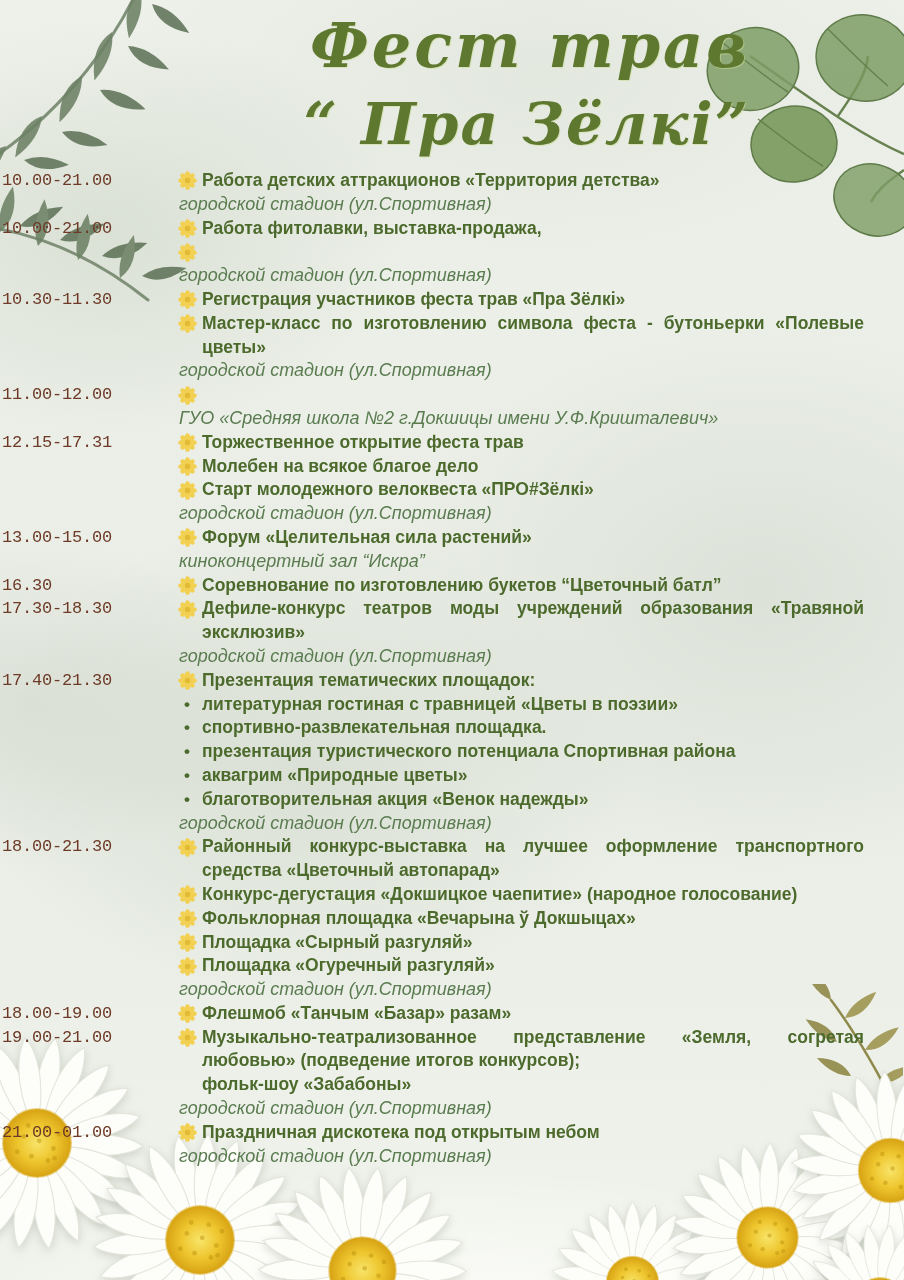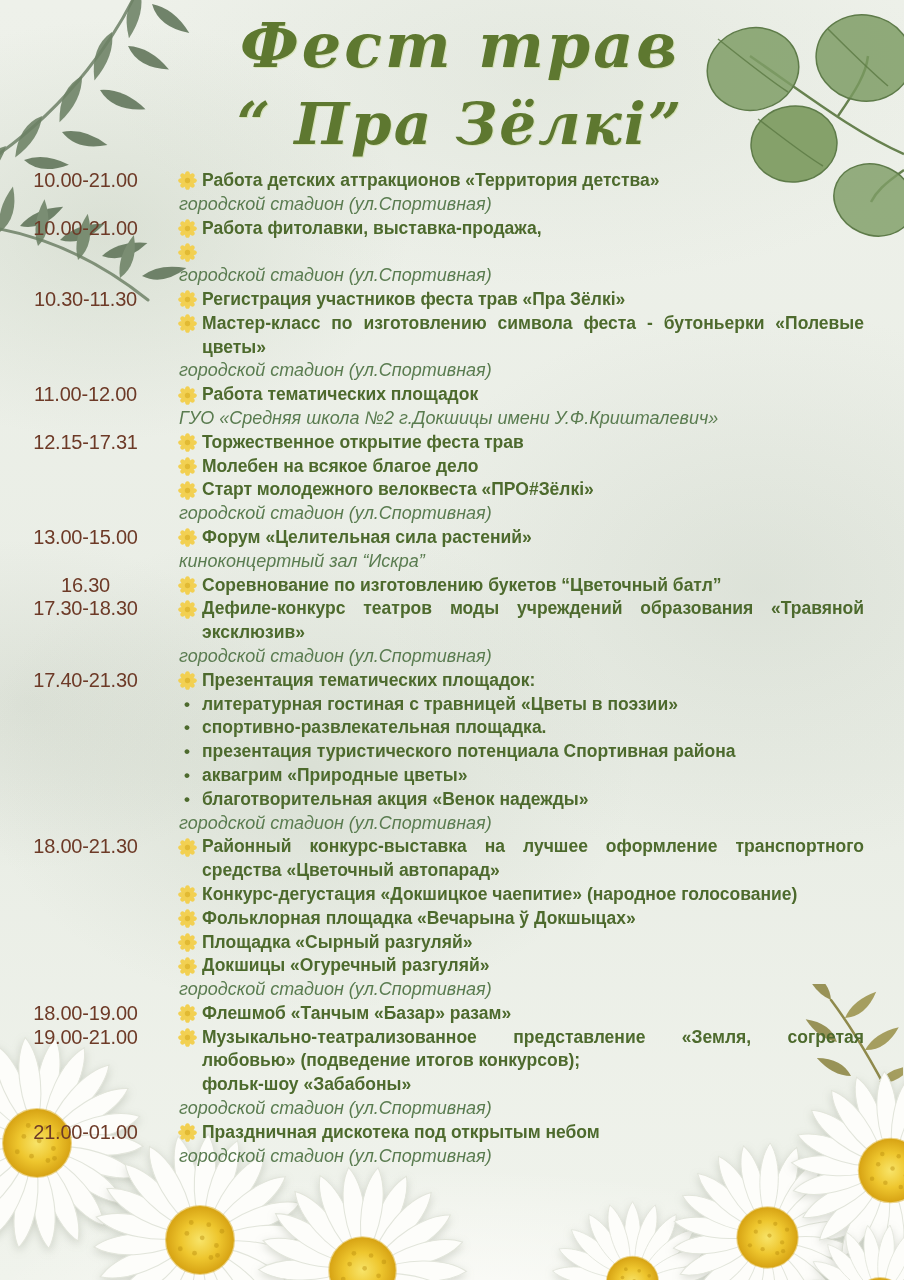--- a/index.html
+++ b/index.html
@@ -9,31 +9,31 @@
     background:
       radial-gradient(70% 200px at 50% 103%, rgba(253,253,250,.95), rgba(253,253,250,0) 75%),
       radial-gradient(430px 300px at 12% 18%, rgba(165,180,155,.26), rgba(165,180,155,0) 70%),
       radial-gradient(520px 390px at 84% 46%, rgba(173,184,168,.22), rgba(173,184,168,0) 72%),
       radial-gradient(470px 350px at 34% 60%, rgba(148,163,138,.18), rgba(148,163,138,0) 70%),
       radial-gradient(320px 220px at 3% 55%, rgba(150,160,140,.16), rgba(150,160,140,0) 75%),
       radial-gradient(620px 300px at 60% 6%, rgba(192,202,186,.22), rgba(192,202,186,0) 70%),
       linear-gradient(#eef1ea, #e9ede5 60%, #f0f3ec);
   }
   .title{
-    position:absolute;left:170px;top:4px;width:580px;z-index:4;text-align:center;
+    position:absolute;left:170px;top:4px;width:580px;z-index:4;text-align:right;
     font-family:"DejaVu Serif",serif;font-style:italic;font-weight:bold;color:#5e7830;
     text-shadow:1px 1px 0 rgba(201,219,150,.55);
   }
   .title .l1{font-size:62px;line-height:84px;letter-spacing:3px;}
   .title .l2{font-size:58px;line-height:72px;letter-spacing:2px;}
   .schedule{position:absolute;left:2px;top:169px;width:868px;z-index:5;}
   .row{display:grid;grid-template-columns:170px 30px 662px;align-items:start;}
   .time{
-    font-family:Liberation Sans, sans-serif;font-size:20px;letter-spacing:-.2px;
-    color:#6d3a27;text-align:center;line-height:23.8px;padding-right:3px;white-space:nowrap;
+    font-family:Liberation Mono, monospace;font-size:17px;letter-spacing:-.2px;
+    color:#6d3a27;text-align:left;line-height:23.8px;padding-right:3px;white-space:nowrap;
   }
   .marker{height:23.8px;display:flex;align-items:center;justify-content:center;}
   .marker svg{width:19px;height:19px;}
   .marker.dot{color:#4d6a2d;font-weight:bold;font-size:17px;line-height:23.8px;}
   .text{font-size:17.5px;font-weight:bold;color:#4d6a2d;line-height:23.8px;}
   .text.justify{text-align:justify;}
   .text.venue{
     grid-column:2/4;font-weight:normal;font-style:italic;color:#5a7c50;padding-left:7px;
     font-size:18px;
   }
@@ -234,21 +234,20 @@
             <ellipse cx="10" cy="4.6" rx="2.7" ry="4.4" fill="#f2d052" transform="rotate(45 10 10)"></ellipse>
             <ellipse cx="10" cy="4.6" rx="2.7" ry="4.4" fill="#f2d052" transform="rotate(90 10 10)"></ellipse>
             <ellipse cx="10" cy="4.6" rx="2.7" ry="4.4" fill="#f2d052" transform="rotate(135 10 10)"></ellipse>
             <ellipse cx="10" cy="4.6" rx="2.7" ry="4.4" fill="#f2d052" transform="rotate(180 10 10)"></ellipse>
             <ellipse cx="10" cy="4.6" rx="2.7" ry="4.4" fill="#f2d052" transform="rotate(225 10 10)"></ellipse>
             <ellipse cx="10" cy="4.6" rx="2.7" ry="4.4" fill="#f2d052" transform="rotate(270 10 10)"></ellipse>
             <ellipse cx="10" cy="4.6" rx="2.7" ry="4.4" fill="#f2d052" transform="rotate(315 10 10)"></ellipse>
             <circle cx="10" cy="10" r="2.8" fill="#e2ba33"></circle>
           </svg>
         </span>
-        <div class="text event">Работа тематических площадок</div>
       </div>
       <div class="row">
         <span class="time"></span>
         <div class="text venue">ГУО «Средняя школа №2 г.Докшицы имени У.Ф.Кришталевич»</div>
       </div>
       <div class="row">
         <span class="time">12.15-17.31</span>
         <span class="marker">
           <svg viewBox="0 0 20 20" aria-hidden="true">
             <ellipse cx="10" cy="4.6" rx="2.7" ry="4.4" fill="#f2d052" transform="rotate(0 10 10)"></ellipse>
@@ -483,21 +482,21 @@
             <ellipse cx="10" cy="4.6" rx="2.7" ry="4.4" fill="#f2d052" transform="rotate(45 10 10)"></ellipse>
             <ellipse cx="10" cy="4.6" rx="2.7" ry="4.4" fill="#f2d052" transform="rotate(90 10 10)"></ellipse>
             <ellipse cx="10" cy="4.6" rx="2.7" ry="4.4" fill="#f2d052" transform="rotate(135 10 10)"></ellipse>
             <ellipse cx="10" cy="4.6" rx="2.7" ry="4.4" fill="#f2d052" transform="rotate(180 10 10)"></ellipse>
             <ellipse cx="10" cy="4.6" rx="2.7" ry="4.4" fill="#f2d052" transform="rotate(225 10 10)"></ellipse>
             <ellipse cx="10" cy="4.6" rx="2.7" ry="4.4" fill="#f2d052" transform="rotate(270 10 10)"></ellipse>
             <ellipse cx="10" cy="4.6" rx="2.7" ry="4.4" fill="#f2d052" transform="rotate(315 10 10)"></ellipse>
             <circle cx="10" cy="10" r="2.8" fill="#e2ba33"></circle>
           </svg>
         </span>
-        <div class="text event">Докшицы «Огуречный разгуляй»</div>
+        <div class="text event">Площадка «Огуречный разгуляй»</div>
       </div>
       <div class="row">
         <span class="time"></span>
         <div class="text venue">городской стадион (ул.Спортивная)</div>
       </div>
       <div class="row">
         <span class="time">18.00-19.00</span>
         <span class="marker">
           <svg viewBox="0 0 20 20" aria-hidden="true">
             <ellipse cx="10" cy="4.6" rx="2.7" ry="4.4" fill="#f2d052" transform="rotate(0 10 10)"></ellipse>

